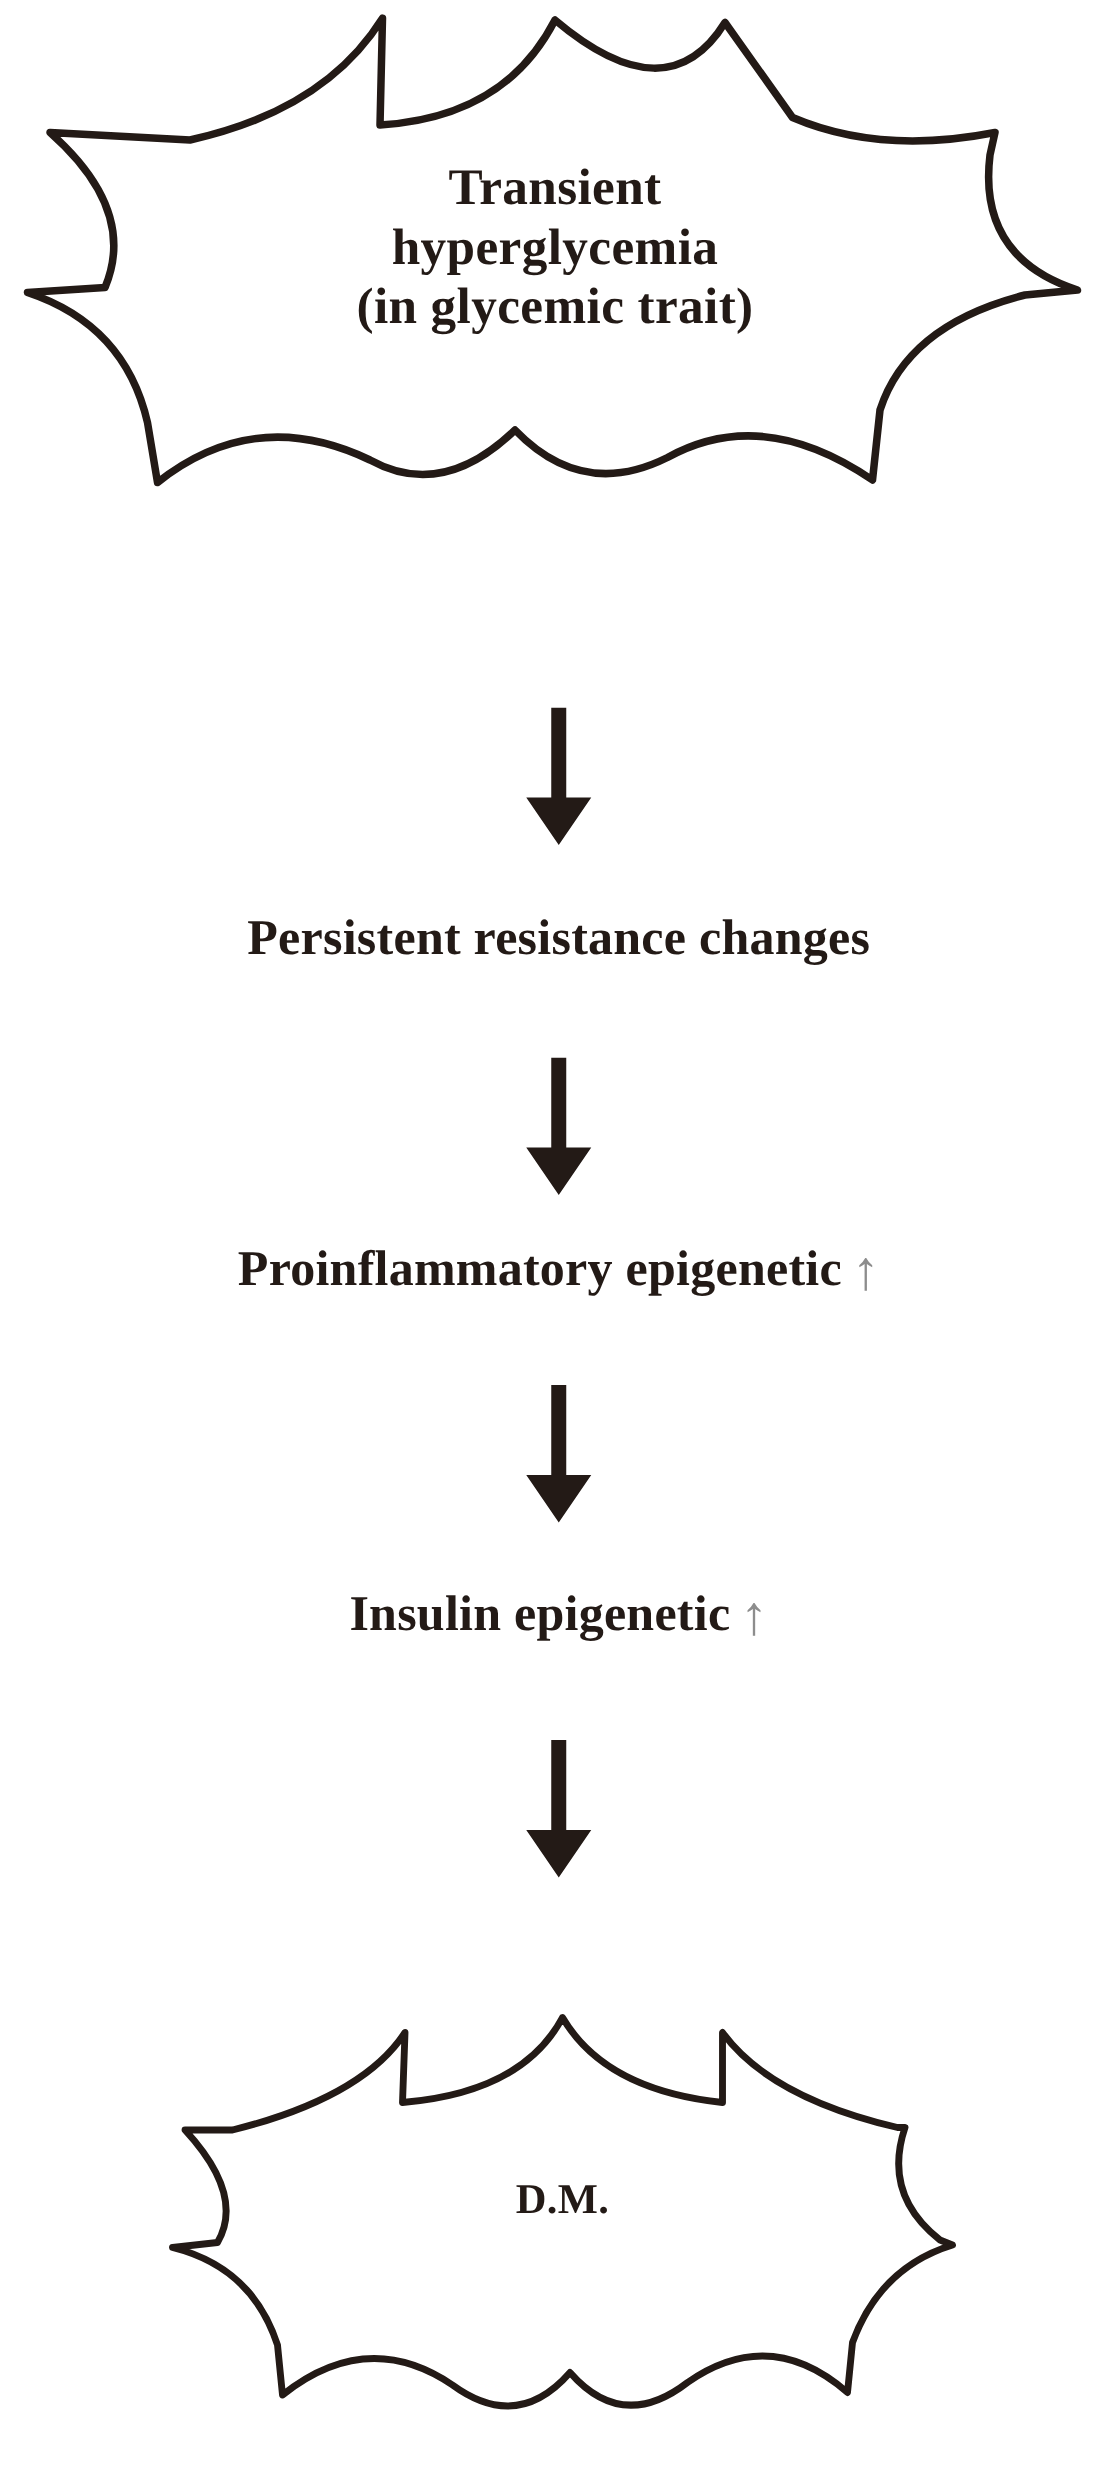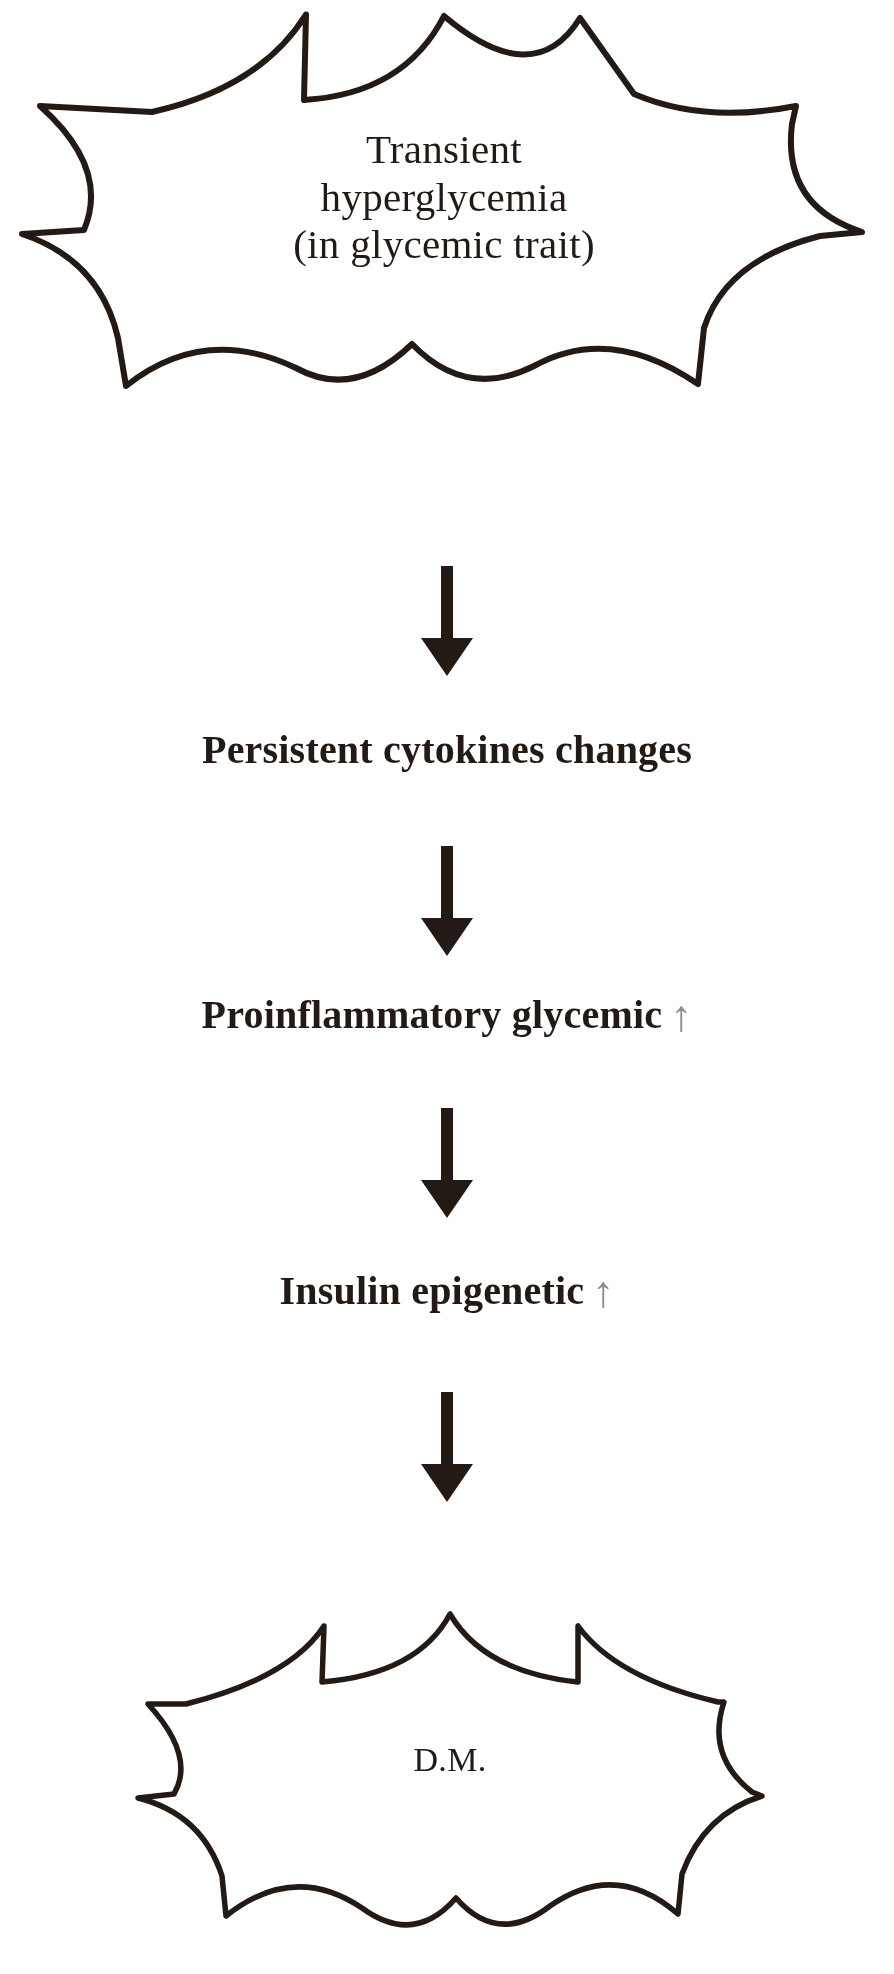--- a/index.html
+++ b/index.html
@@ -25,21 +25,21 @@
     position: absolute;
     top: 0;
     left: 0;
     overflow: visible;
   }
   .burst-label {
     position: absolute;
     left: 0;
     right: 0;
     text-align: center;
-    font-weight: normal;
+    font-weight: bold;
     color: #231a16;
     line-height: 1.16;
     letter-spacing: 0.3px;
     white-space: pre-line;
   }
 
   #burst-top {
     left: 14px;
     top: 8px;
     width: 860px;
@@ -135,31 +135,31 @@
 (in glycemic trait)</div>
   </div>
 
   <div class="arrow" id="arrow-1">
     <svg viewBox="0 0 70 112" width="70" height="112" aria-hidden="true">
       <path d="M 29 0 L 41 0 L 41 72 L 61 72 L 35 110 L 9 72 L 29 72 Z" fill="#231a16"></path>
     </svg>
   </div>
 
   <div class="row" id="row-epigenetic">
-    <span>Persistent cytokines changes</span>
+    <span>Persistent resistance changes</span>
   </div>
 
   <div class="arrow" id="arrow-2">
     <svg viewBox="0 0 70 112" width="70" height="112" aria-hidden="true">
       <path d="M 29 0 L 41 0 L 41 72 L 61 72 L 35 110 L 9 72 L 29 72 Z" fill="#231a16"></path>
     </svg>
   </div>
 
   <div class="row" id="row-cytokines">
-    <span>Proinflammatory glycemic</span><span class="up">↑</span>
+    <span>Proinflammatory epigenetic</span><span class="up">↑</span>
   </div>
 
   <div class="arrow" id="arrow-3">
     <svg viewBox="0 0 70 112" width="70" height="112" aria-hidden="true">
       <path d="M 29 0 L 41 0 L 41 72 L 61 72 L 35 110 L 9 72 L 29 72 Z" fill="#231a16"></path>
     </svg>
   </div>
 
   <div class="row" id="row-insulin">
     <span>Insulin epigenetic</span><span class="up">↑</span>

